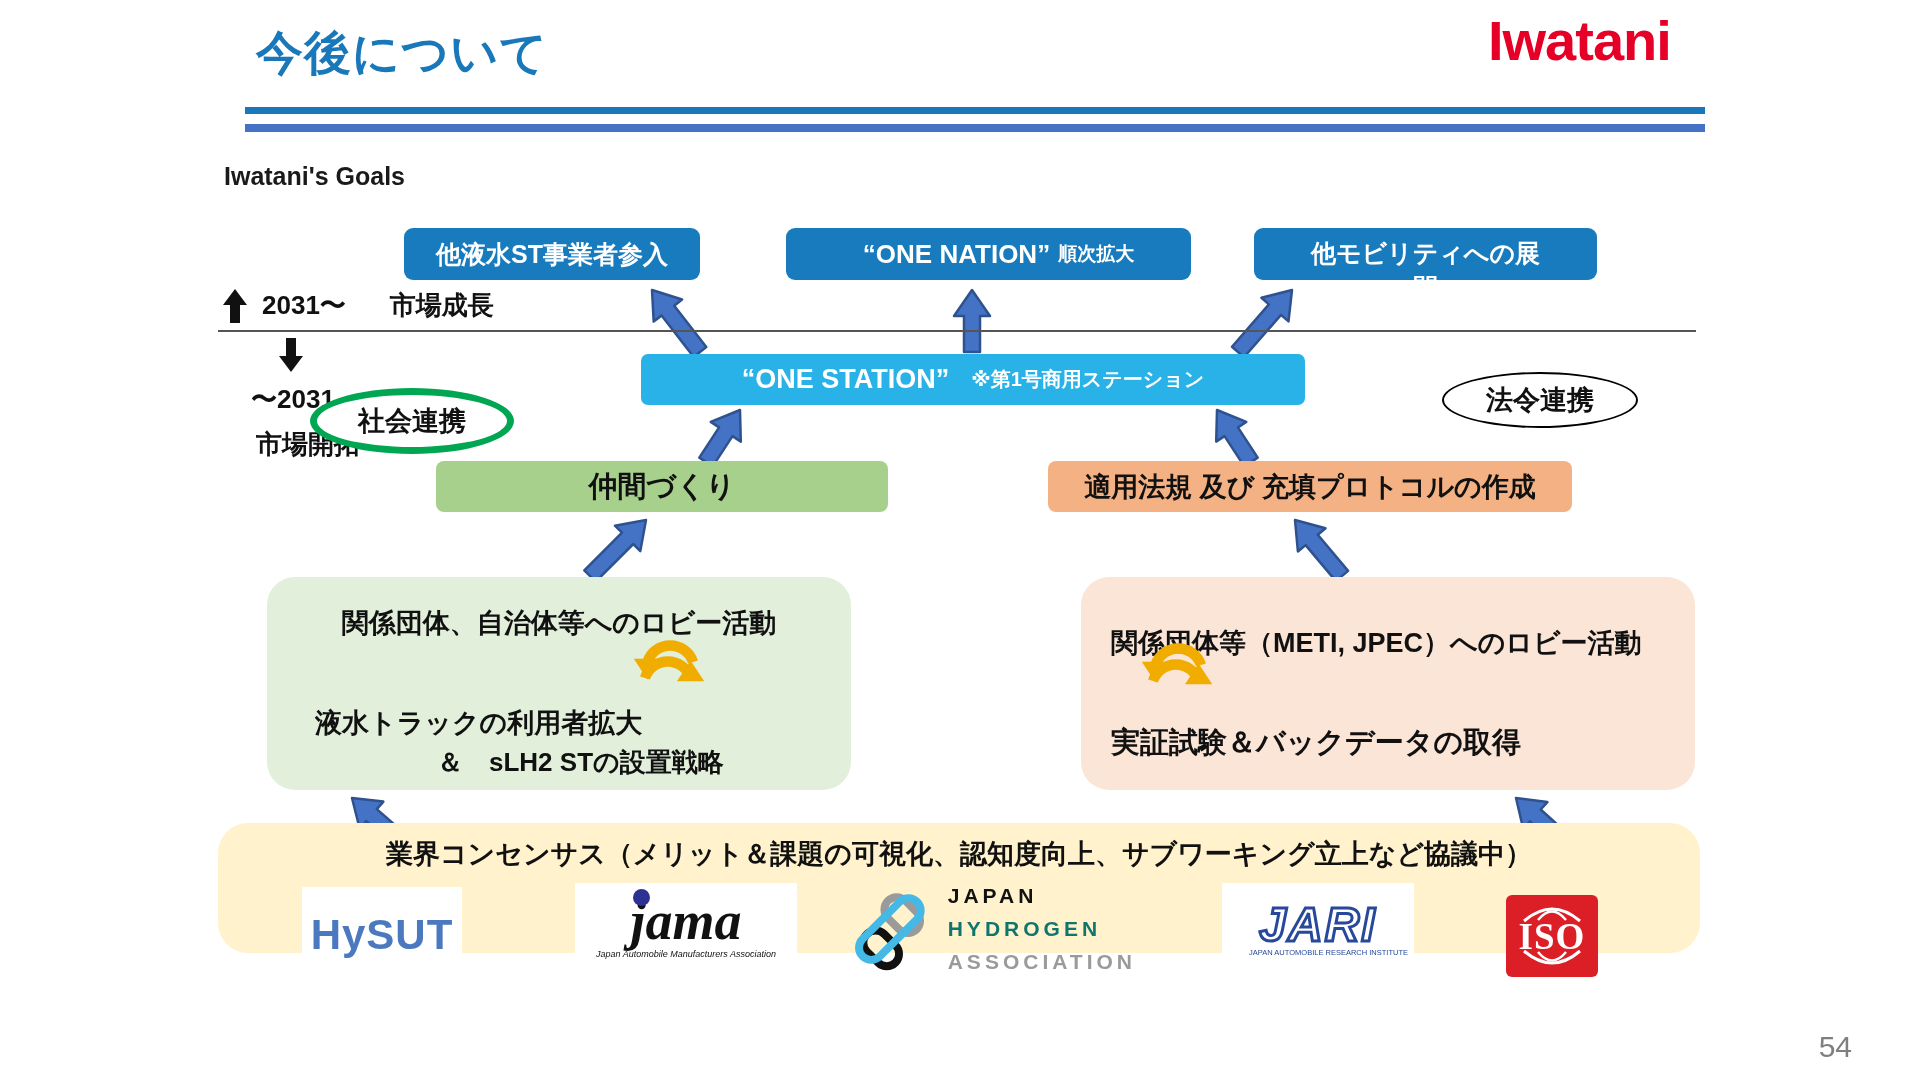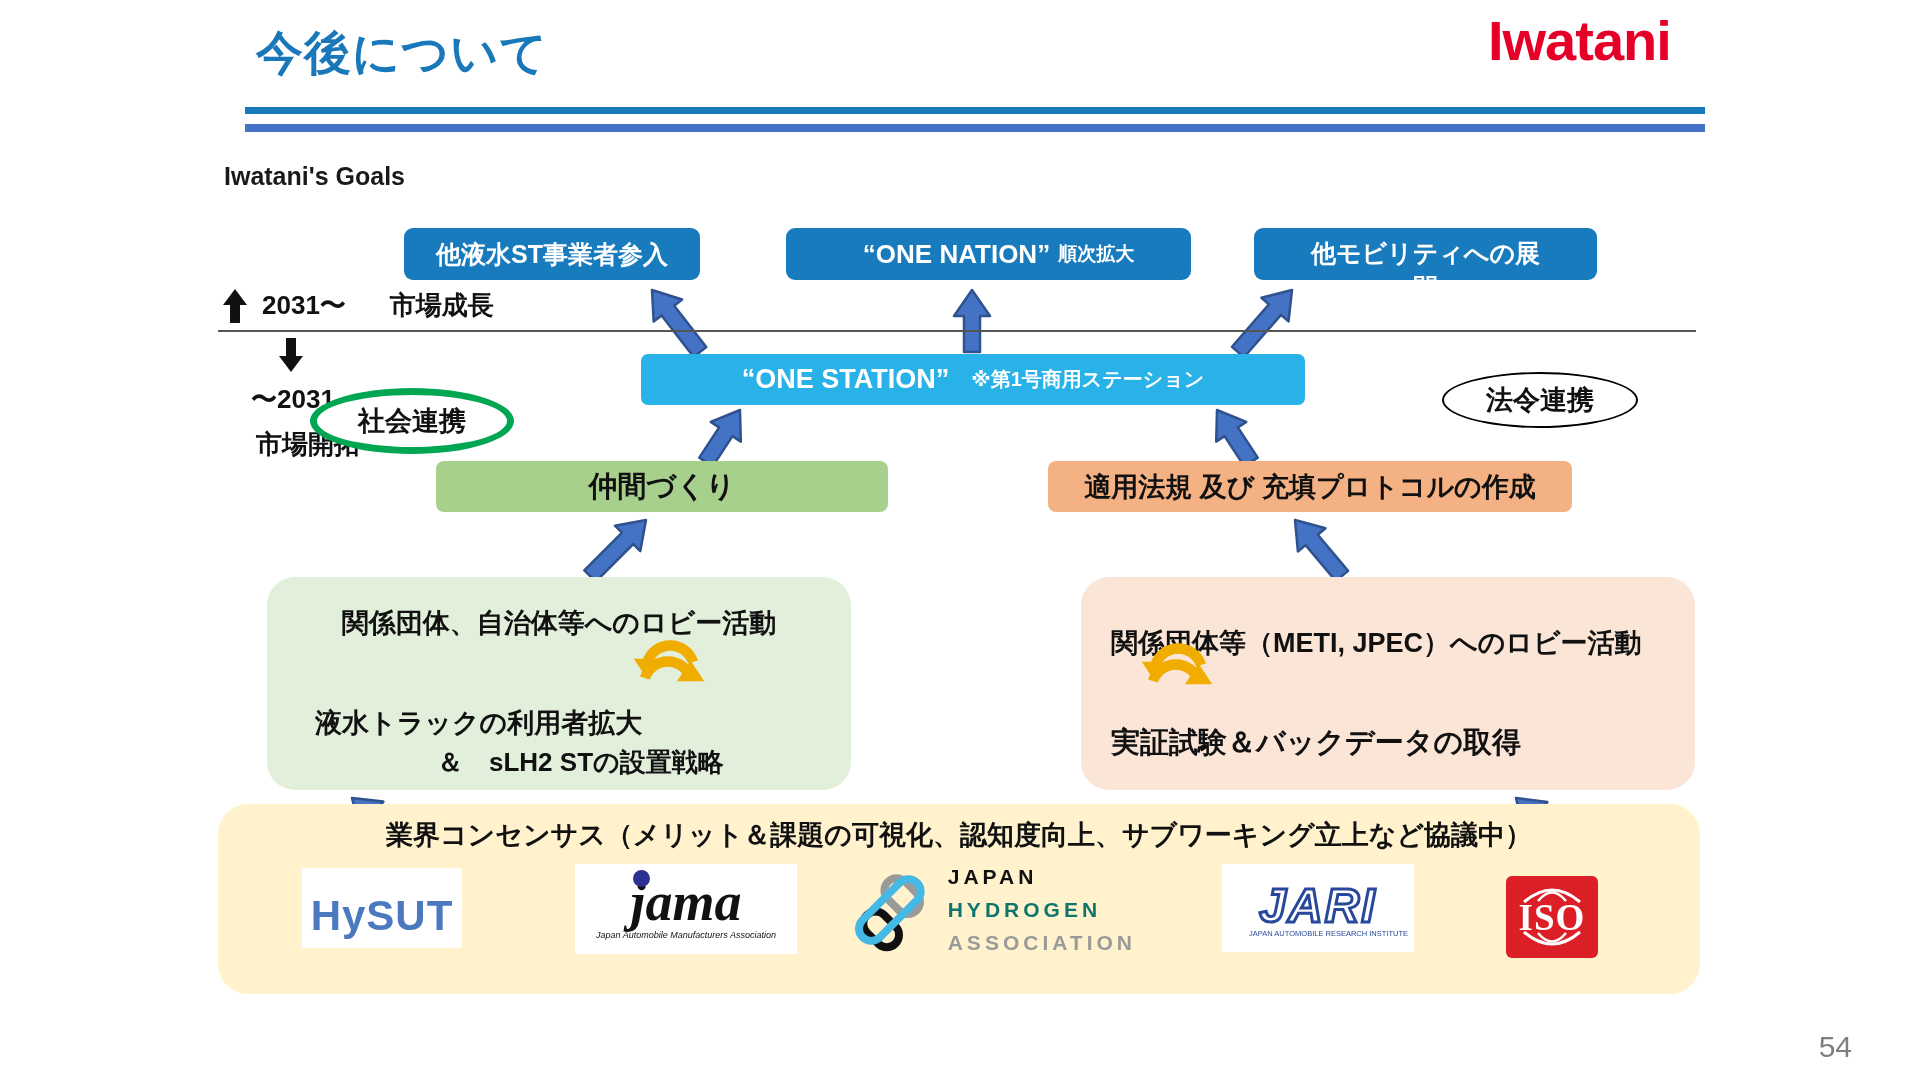--- a/index.html
+++ b/index.html
@@ -61,21 +61,21 @@
   .det-left .l1{position:absolute;top:28px;width:100%;text-align:center;font-size:27px;}
   .det-left .l2{position:absolute;top:128px;left:48px;font-size:27px;}
   .det-left .l3{position:absolute;top:168px;left:170px;font-size:26px;text-align:center;}
   .det-right .l1{position:absolute;top:28px;left:30px;font-size:27px;margin-top:20px;}
   .det-right .l2{position:absolute;top:146px;left:30px;font-size:29px;}
   .refresh{position:absolute;width:80px;height:80px;}
   .rf-left{left:629px;top:630px;}
   .rf-right{left:1137px;top:633px;}
 
   
-  .bottom{left:218px;top:804px;width:1482px;height:190px;background:#FFF2CC;border-radius:30px;}
+  .bottom{left:218px;top:823px;width:1482px;height:130px;background:#FFF2CC;border-radius:30px;}
   .bottom .header{position:absolute;top:13px;width:100%;text-align:center;
                   font-size:27px;font-weight:bold;color:#111;}
   .logo-card{position:absolute;background:#fff;display:flex;align-items:center;justify-content:center;}
   .hysut{left:84px;top:64px;width:160px;height:80px;}
   .hysut .txt{font-size:42px;font-weight:800;color:#4B79C0;letter-spacing:1px;margin-top:16px;}
   .jama{left:357px;top:60px;width:222px;height:90px;flex-direction:column;}
   .jama .word{position:relative;font-size:54px;font-weight:800;font-style:italic;color:#111;
               line-height:48px;font-family:"Liberation Serif","DejaVu Serif",serif;}
   .jama .jdot{position:absolute;left:3px;top:-8px;width:17px;height:17px;border-radius:50%;background:#2E3192;}
   .jama .cap{font-size:9px;font-style:italic;color:#111;margin-top:4px;}

